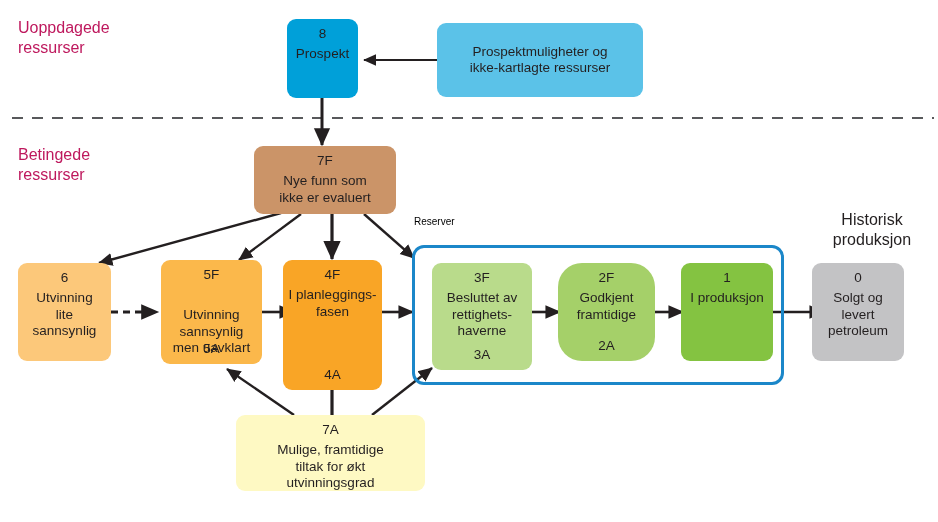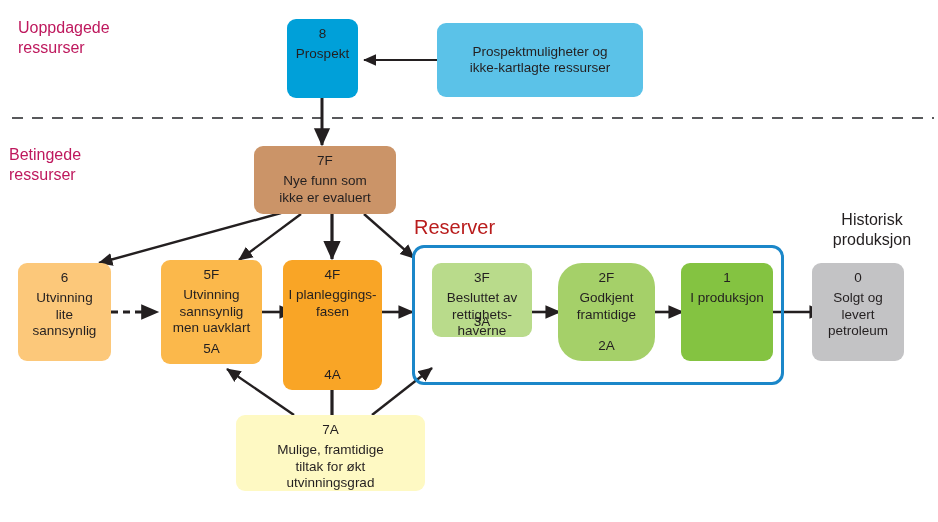--- a/index.html
+++ b/index.html
@@ -57,22 +57,22 @@
   .zone-label {
     position: absolute;
     font-size: 16px;
     color: #be185d;
     line-height: 1.28;
     white-space: pre-line;
     z-index: 4;
   }
   .frame-label {
     position: absolute;
-    font-size: 20px;
-    color: #b91c1c;
+    font-size: 10px;
+    color: #000000;
     z-index: 4;
   }
   .reserver-frame {
     position: absolute;
     border: 3px solid #1b87c9;
     border-radius: 12px;
     box-sizing: border-box;
     background: transparent;
     z-index: 1;
   }
@@ -130,21 +130,21 @@
     <line x1="294" y1="415" x2="227" y2="369" stroke="#231f20" stroke-width="2.4" marker-end="url(#arrowhead)"></line>
 
     <line x1="332" y1="415" x2="332" y2="369" stroke="#231f20" stroke-width="3.2" marker-end="url(#arrowhead)"></line>
 
     <line x1="372" y1="415" x2="432" y2="368" stroke="#231f20" stroke-width="2.4" marker-end="url(#arrowhead)"></line>
   </svg>
 
   <div class="zone-label" style="left:18px; top:18px;">Uoppdagede
 ressurser</div>
 
-  <div class="zone-label" style="left:9px; top:145px;">Betingede
+  <div class="zone-label" style="left:18px; top:145px;">Betingede
 ressurser</div>
 
   <div class="reserver-frame" style="left:412px; top:245px; width:372px; height:140px;"></div>
   <div class="frame-label" style="left:414px; top:216px;">Reserver</div>
 
   <div class="right-label" style="left:812px; top:210px; width:120px;">Historisk
 produksjon</div>
 
   <div class="node" style="left:287px; top:19px; width:71px; height:79px; background:#00A0D9;">
     <div class="code-top">8</div>
@@ -161,36 +161,36 @@
     <div class="body">Nye funn som
 ikke er evaluert</div>
   </div>
 
   <div class="node" style="left:18px; top:263px; width:93px; height:98px; background:#FCC87A;">
     <div class="code-top">6</div>
     <div class="body">Utvinning
 lite sannsynlig</div>
   </div>
 
-  <div class="node" style="left:161px; top:260px; width:101px; height:104px; background:#FBB84B;">
+  <div class="node" style="left:161px; top:260px; width:101px; height:104px; background:#FBB84B;gap:20px;">
     <div class="code-top">5F</div>
     <div class="body">Utvinning
 sannsynlig
 men uavklart</div>
     <div class="code-bot">5A</div>
   </div>
 
   <div class="node" style="left:283px; top:260px; width:99px; height:130px; background:#F9A526;">
     <div class="code-top">4F</div>
     <div class="body">I planleggings-
 fasen</div>
     <div class="code-bot">4A</div>
   </div>
 
-  <div class="node" style="left:432px; top:263px; width:100px; height:74px; background:#B9DB8B;">
+  <div class="node" style="left:432px; top:263px; width:100px; height:107px; background:#B9DB8B;">
     <div class="code-top">3F</div>
     <div class="body">Besluttet av
 rettighets-
 haverne</div>
     <div class="code-bot">3A</div>
   </div>
 
   <div class="node" style="left:558px; top:263px; width:97px; height:98px; background:#A5D069;border-radius:24px;">
     <div class="code-top">2F</div>
     <div class="body">Godkjent

